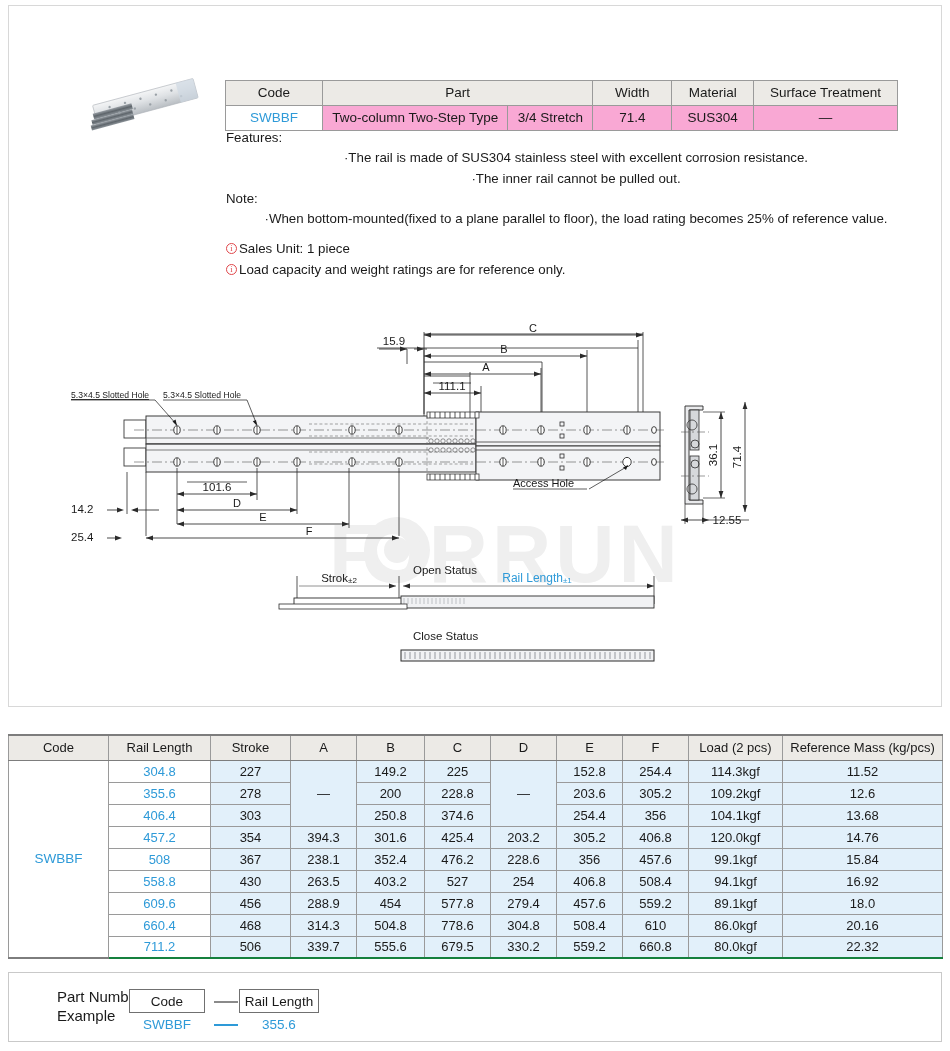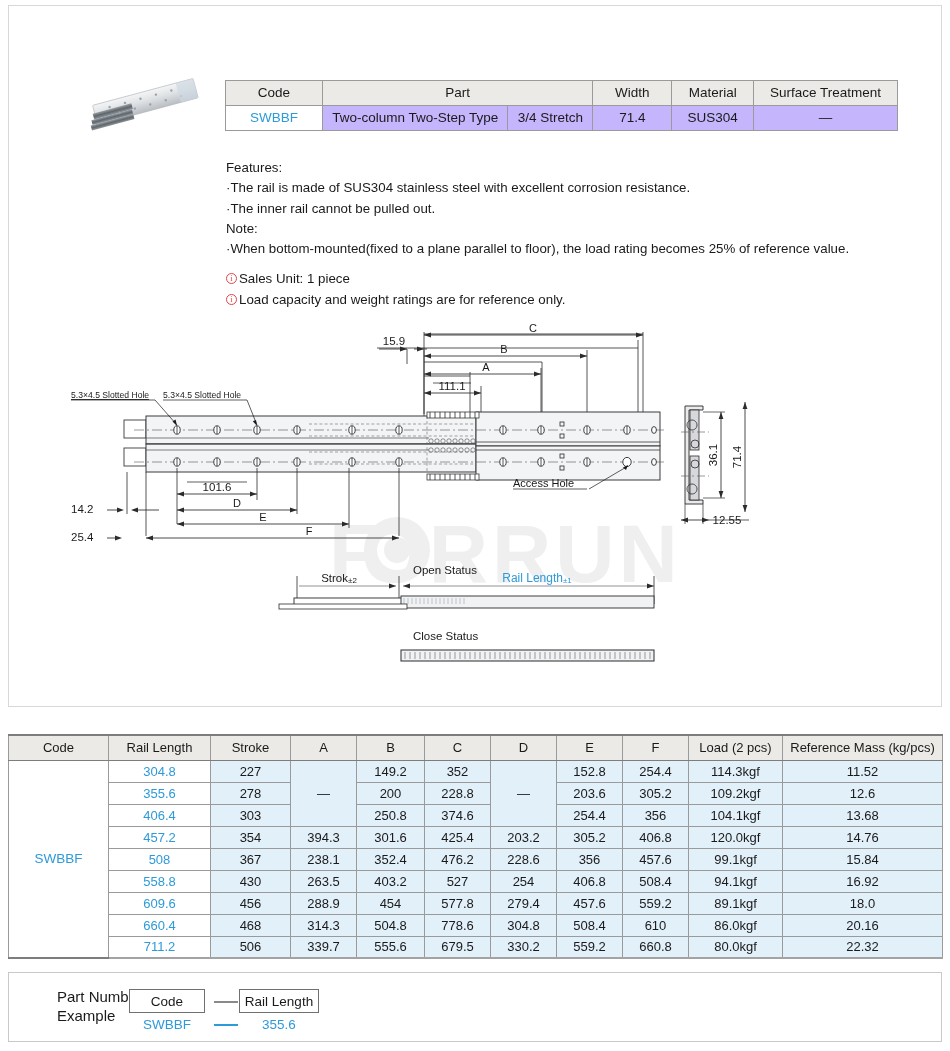--- a/index.html
+++ b/index.html
@@ -56,30 +56,30 @@
   .spec th, .spec td {
     border: 1px solid #9a9a9a;
     font-weight: normal;
     font-size: 13.5px;
     text-align: center;
     height: 25px;
     padding: 0 3px;
     line-height: 1;
   }
   .spec th { background: #eceae6; }
-  .spec td { background: #c4b5fd; }
+  .spec td { background: #f9a8d4; }
   .spec td.code { color: #2e9ad8; background: #fff; }
 
   
   .features {
-    position: absolute; left: 217px; top: 152px; width: 700px;
+    position: absolute; left: 217px; top: 122px; width: 700px;
     font-size: 13.3px; line-height: 20.3px; color: #1a1a1a;
   }
   .features .hdr { }
-  .features .bullet { white-space: nowrap; }
+  .features .bullet { white-space: nowrap; text-align: center; }
   .features .gap { height: 10px; }
   .info-line { display: flex; align-items: flex-start; white-space: nowrap; }
   .icircle {
     display: inline-block; width: 11px; height: 11px; border-radius: 50%;
     border: 1.1px solid #e0464a; color: #e0464a;
     font-size: 8.5px; line-height: 9px; text-align: center;
     margin-right: 2px; margin-top: 4px; flex: none;
     font-family: "Liberation Serif", serif;
   }
 
@@ -100,21 +100,21 @@
     font-size: 13px;
     text-align: center;
     height: 22px;
     padding: 0 2px;
     line-height: 1;
     background: #e2f0fa;
   }
   .datatable thead th { background: #eceae6; border-top: 2px solid #7d7d7d; border-bottom: 1.6px solid #7d7d7d; height: 25px; }
   .datatable td.codecell { background: #fff; color: #2e9ad8; border-bottom: 2px solid #7d7d7d; font-size: 13.5px;}
   .datatable td.rail { background: #fff; color: #2e9ad8; }
-  .datatable tbody tr:last-child td { border-bottom: 2px solid #a3a3a3; }
+  .datatable tbody tr:last-child td { border-bottom: 2px solid #15803d; }
 
   
   .pnbox {
     position: absolute; left: 8px; top: 972px; width: 934px; height: 70px;
     border: 1px solid #c9c9c9;
   }
   .pn-label {
     position: absolute; left: 14px; top: 14px;
     font-size: 15px; line-height: 19px; color: #1a1a1a; margin-left: 34px;
   }
@@ -713,21 +713,21 @@
           <th>Reference Mass (kg/pcs)</th>
         </tr>
       </thead>
       <tbody>
         <tr>
           <td class="codecell" rowspan="9">SWBBF</td>
           <td class="rail">304.8</td>
           <td>227</td>
           <td rowspan="3">—</td>
           <td>149.2</td>
-          <td>352</td>
+          <td>225</td>
           <td rowspan="3">—</td>
           <td>152.8</td>
           <td>254.4</td>
           <td>114.3kgf</td>
           <td>11.52</td>
         </tr>
         <tr>
           <td class="rail">355.6</td>
           <td>278</td>
           <td>200</td>

